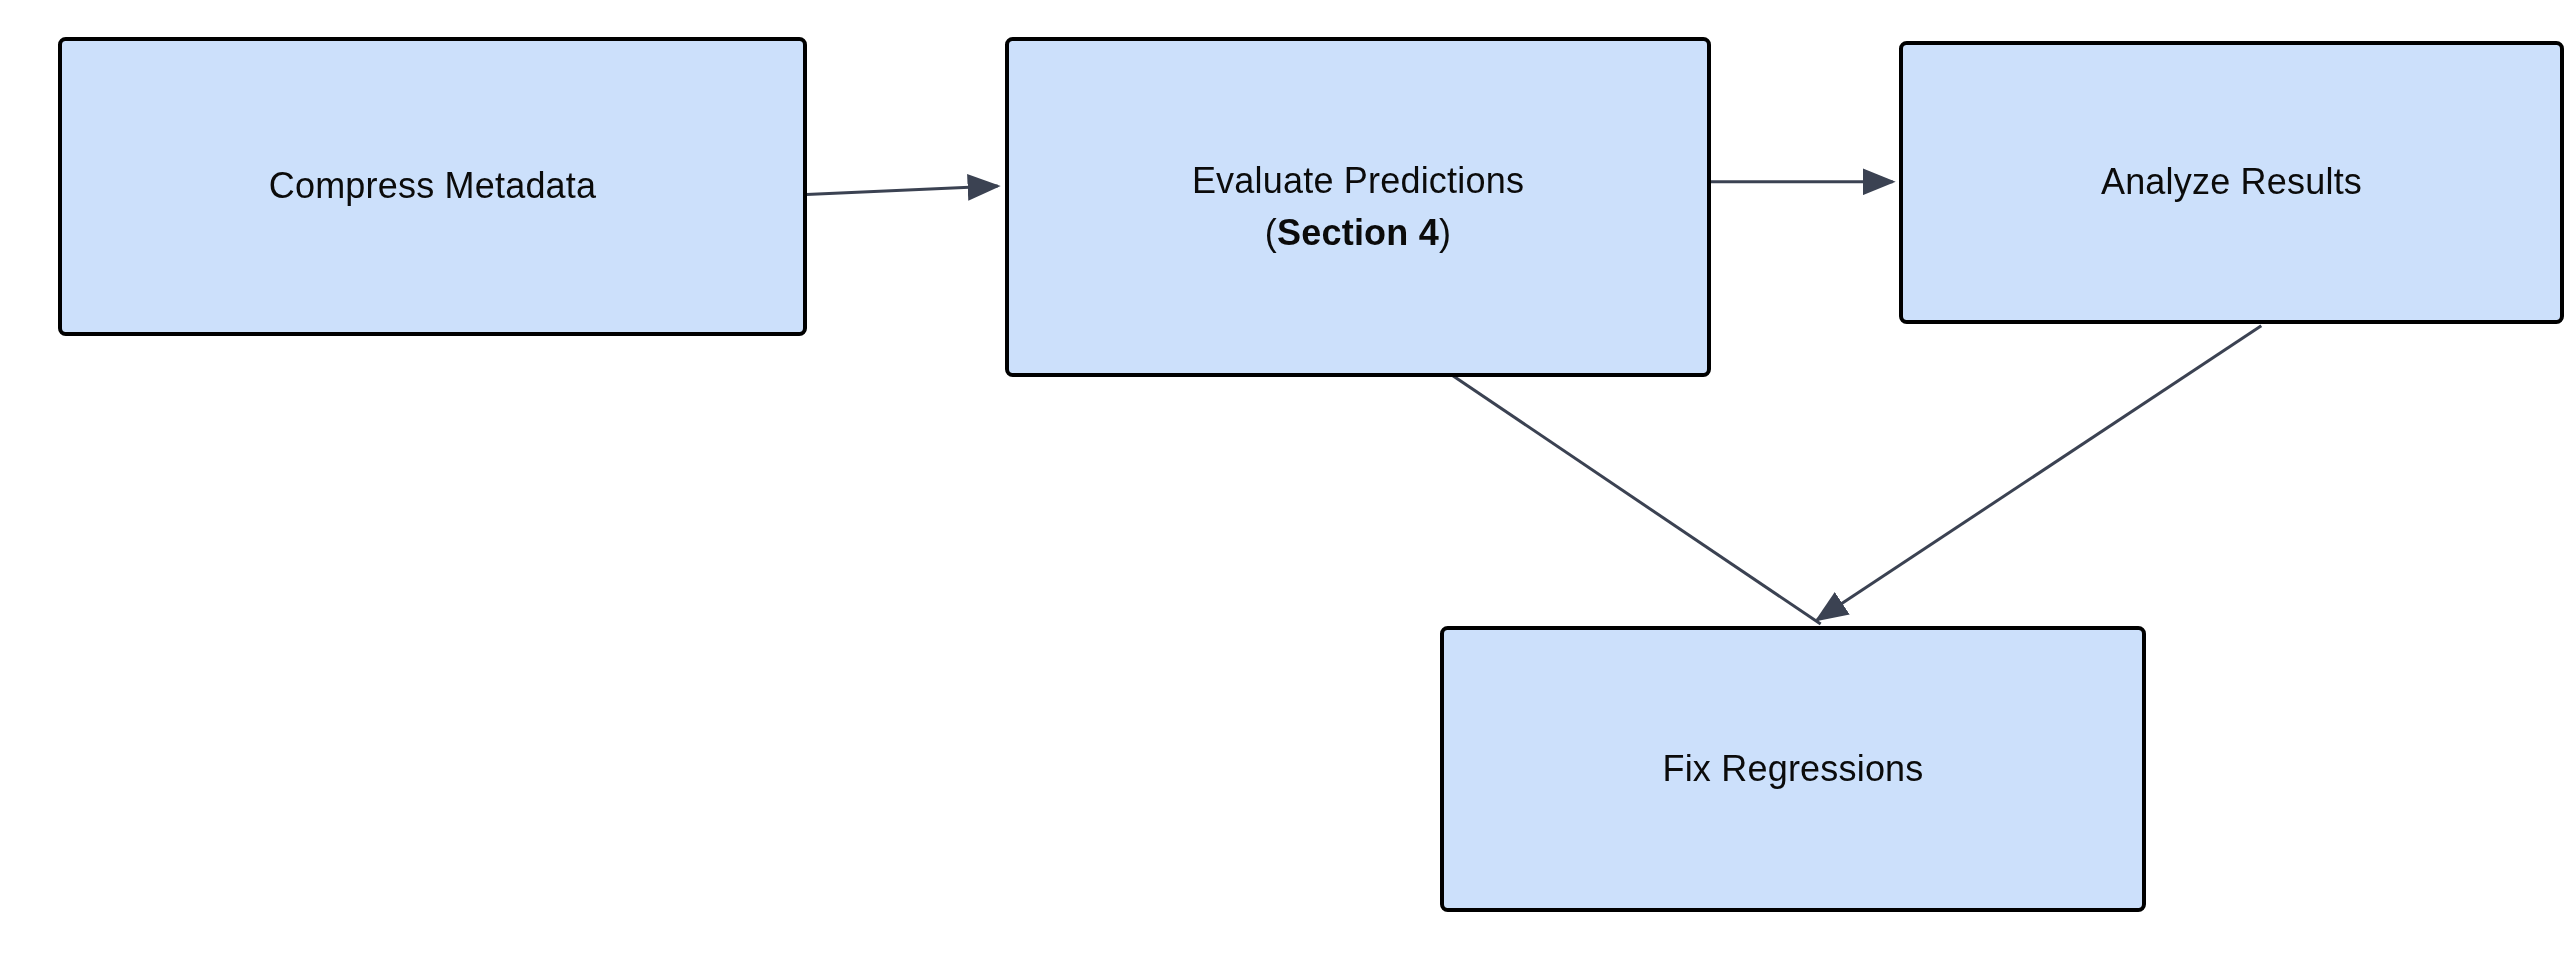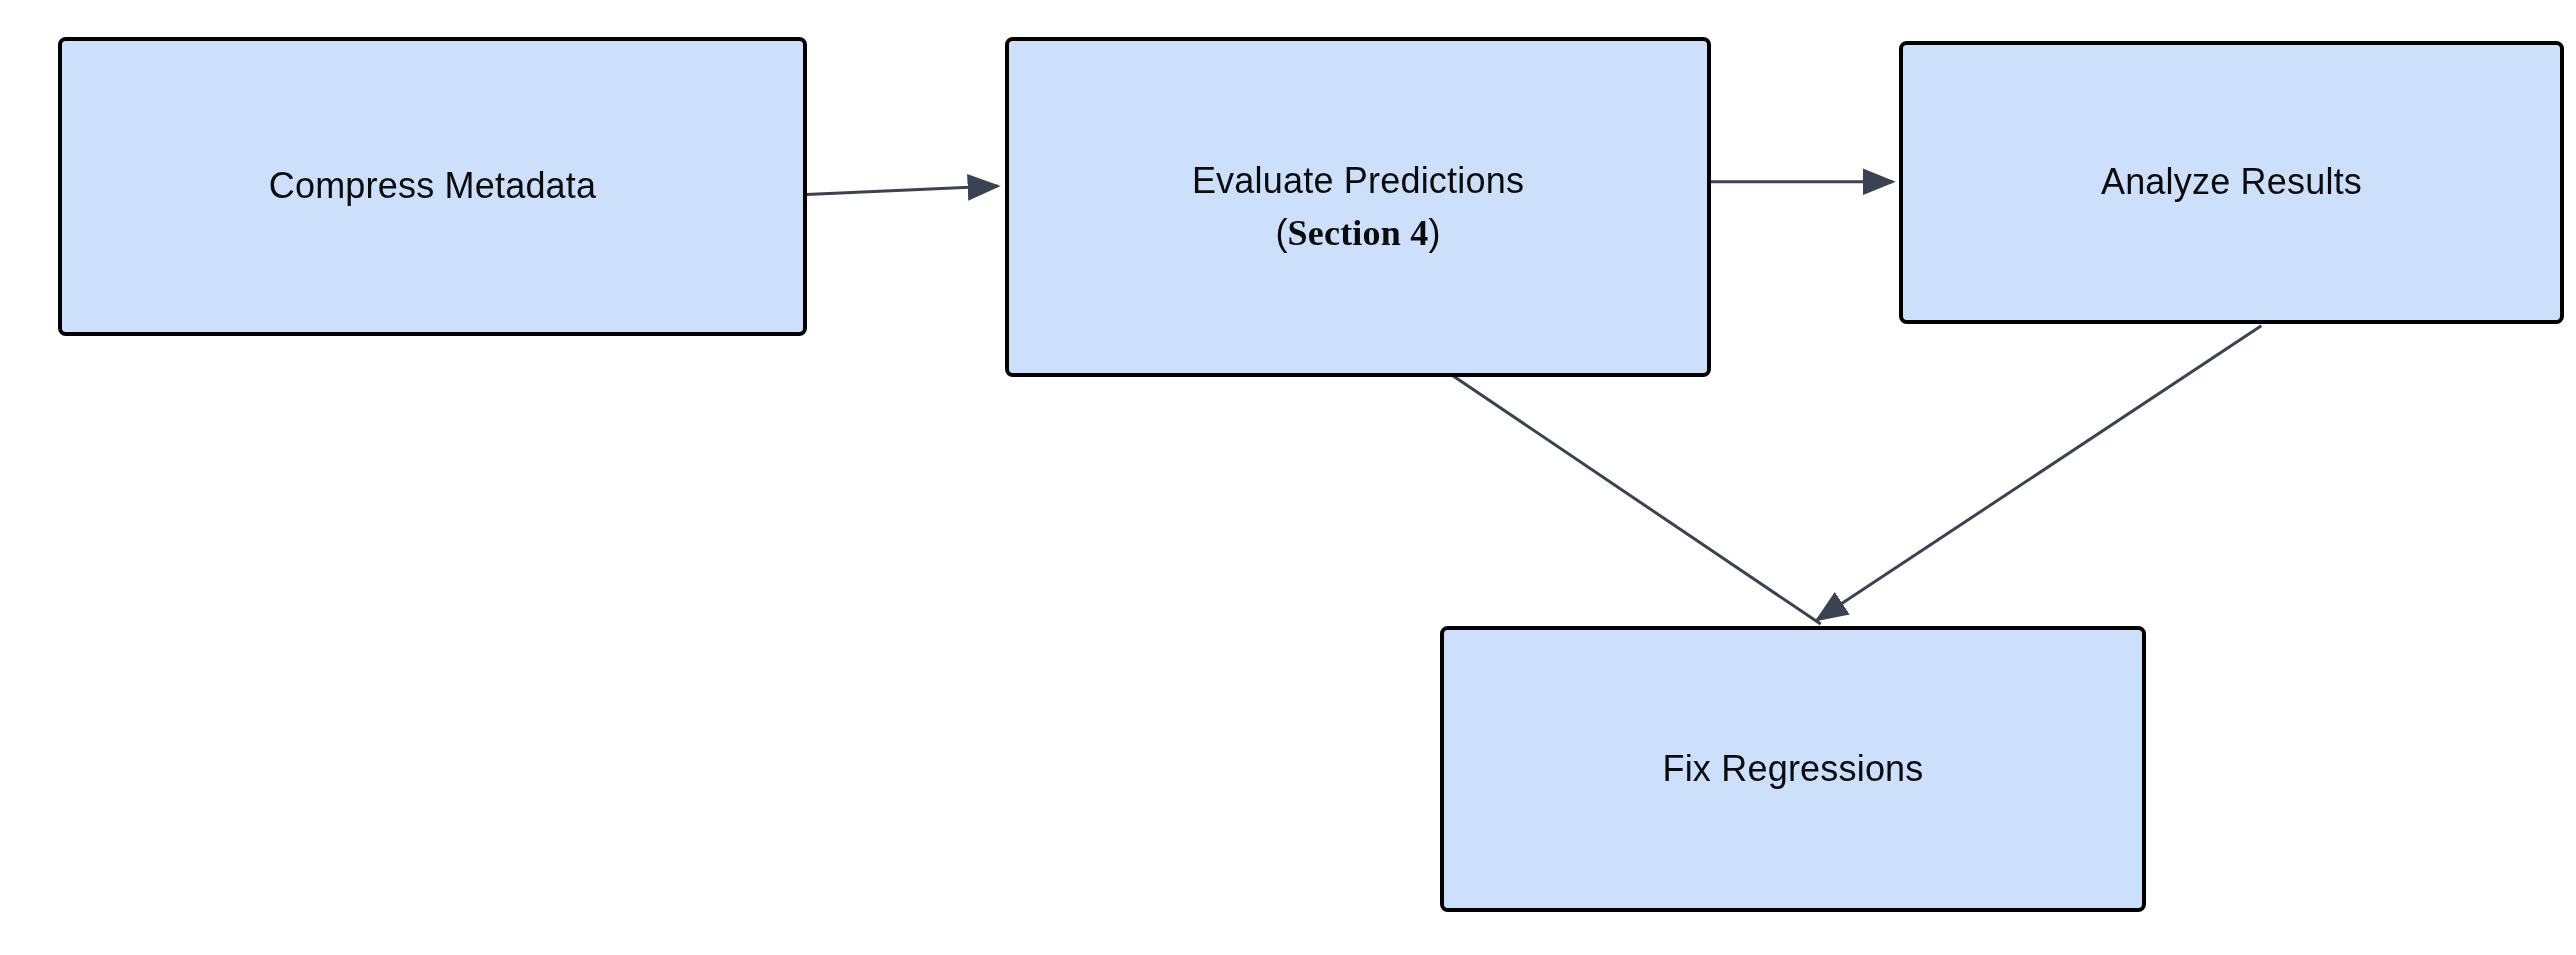--- a/index.html
+++ b/index.html
@@ -45,21 +45,20 @@
     font-size: 36px;
     line-height: 1.45;
     letter-spacing: 0.2px;
   }
   .node-line {
     display: block;
     white-space: nowrap;
   }
   .node-line.bold-seg b {
     font-weight: 700;
-    font-family: Liberation Serif, serif;
   }
   #node-compress-metadata {
     left: 26px;  top: 37px;  width: 749px;  height: 299px;
   }
   #node-evaluate-predictions {
     left: 973px; top: 37px; width: 706px; height: 340px;
   }
   #node-analyze-results {
     left: 1867px; top: 41px; width: 665px; height: 283px;
   }

